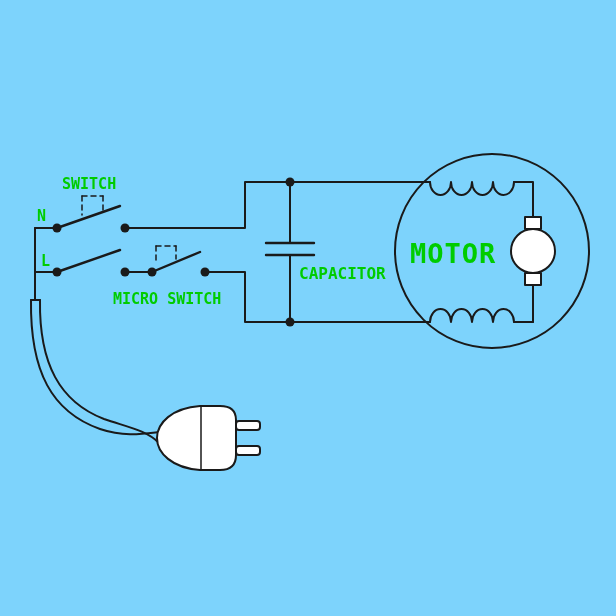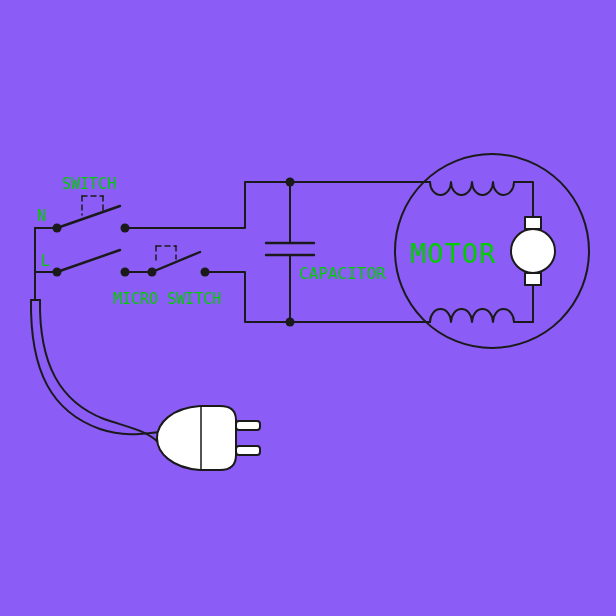--- a/index.html
+++ b/index.html
@@ -1,18 +1,19 @@
 <!DOCTYPE html>
 <html><head>
 <meta charset="utf-8">
 <style>
   html,body{margin:0;padding:0;background:#ffffff;}
   .stage{
-    width:616px;height:616px;position:relative;background:#8b5cf6;overflow:hidden;
+    width:616px;height:616px;position:relative;background:#7dd3fc;overflow:hidden;
     font-family:"DejaVu Sans Mono","Liberation Mono",monospace;
+    font-weight:bold;
   }
   svg{display:block;}
   .wires{fill:none;stroke-width:2;stroke-linecap:round;stroke-linejoin:round;}
   .thick{stroke-width:2.4;}
   .dashed{stroke-dasharray:5 4;stroke-width:1.5;}
   .labels text{font-family:"DejaVu Sans Mono","Liberation Mono",monospace;}
   .sm{font-size:15px;}
   .md{font-size:16px;}
   .lg{font-size:27px;letter-spacing:1px;}
 </style>

